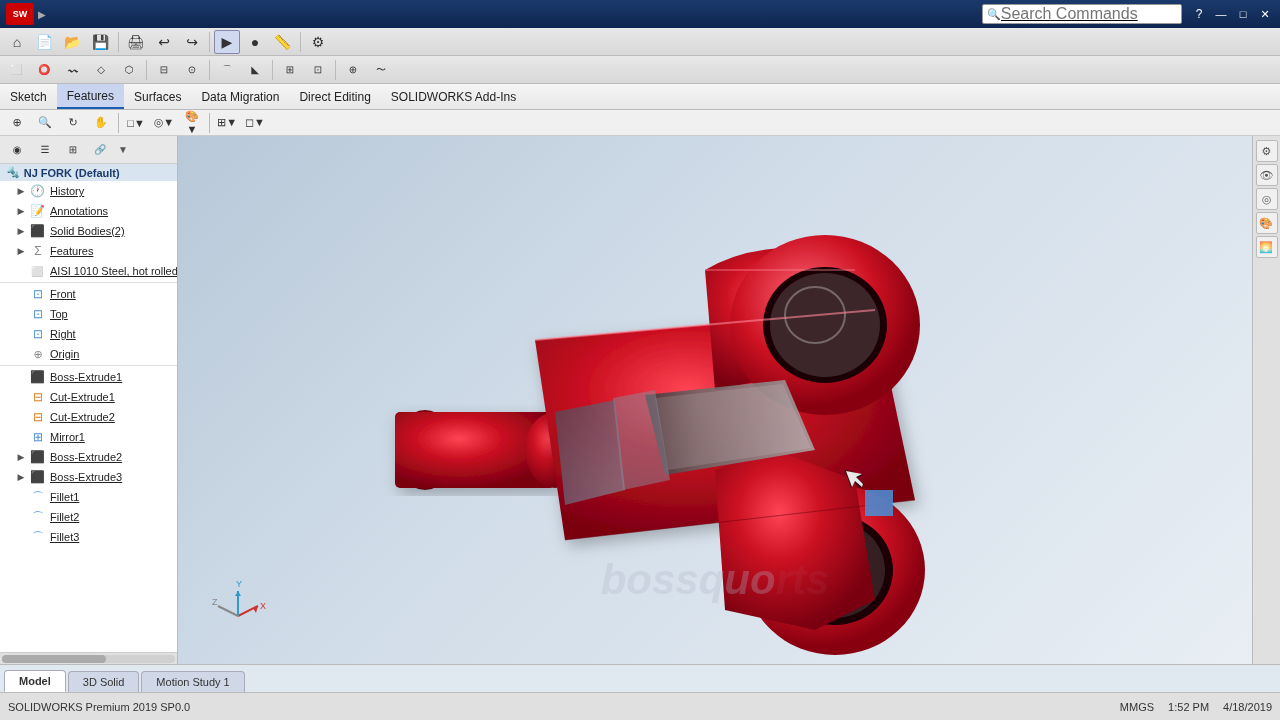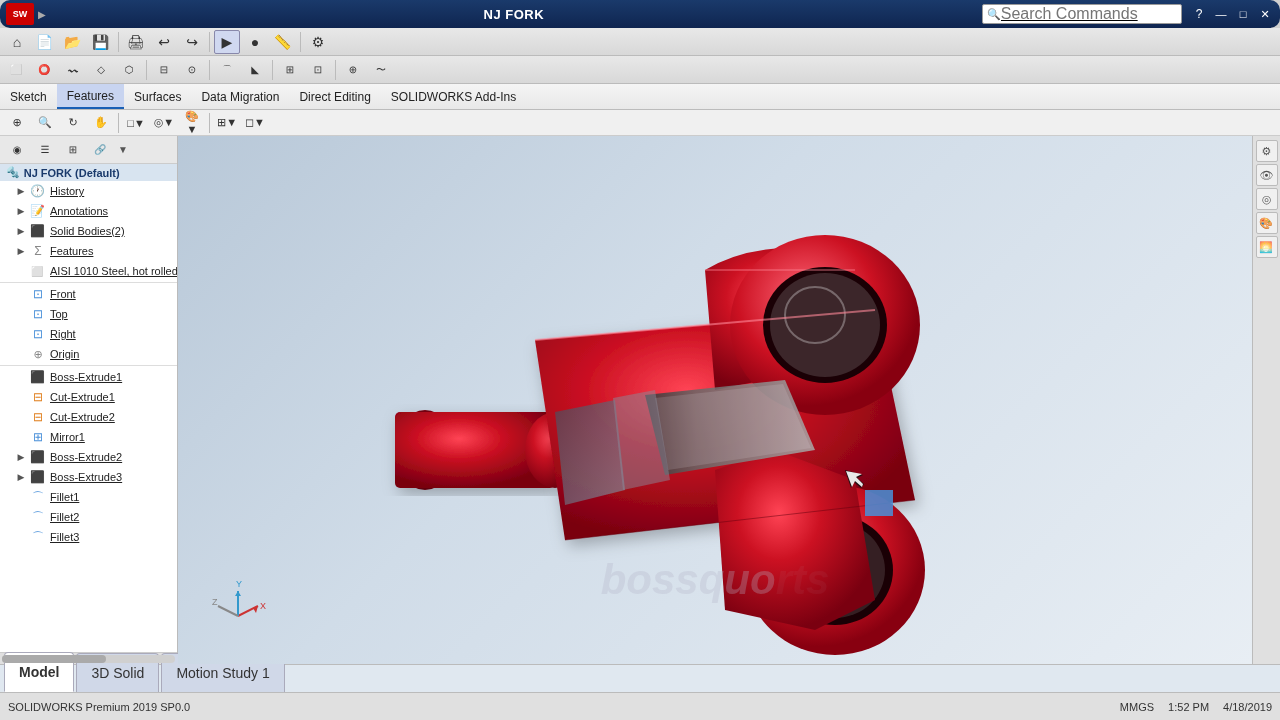--- a/index.html
+++ b/index.html
@@ -7,21 +7,20 @@
 
     
     #title-bar {
       height: 28px;
       background: linear-gradient(to bottom, #1a3a6b, #0f2550);
       display: flex;
       align-items: center;
       justify-content: space-between;
       padding: 0 6px;
       color: white;
-      border-radius: 10px;
     }
     #title-bar .left { display: flex; align-items: center; gap: 4px; }
     #title-bar .title { font-size: 13px; font-weight: 600; flex: 1; text-align: center; color: white; letter-spacing: 0.5px; }
     #title-bar .controls { display: flex; gap: 4px; }
     #title-bar .controls span { width: 18px; height: 16px; display: inline-flex; align-items: center; justify-content: center; font-size: 11px; cursor: pointer; color: white; }
     .sw-logo { width: 28px; height: 22px; background: #c00; display: inline-flex; align-items: center; justify-content: center; color: white; font-size: 9px; font-weight: bold; border-radius: 2px; }
 
     
     #search-bar {
       display: flex; align-items: center;
@@ -176,27 +175,27 @@
     
     #bottom-tabs {
       height: 28px;
       background: #e0e8f0;
       border-top: 1px solid #bbb;
       display: flex;
       align-items: flex-end;
       padding: 0 4px;
     }
     .bottom-tab {
-      padding: 11px 14px;
+      padding: 4px 14px;
       background: #d0d8e8;
       border: 1px solid #aab;
       border-bottom: none;
       border-radius: 4px 4px 0 0;
       cursor: pointer;
-      font-size: 14px;
+      font-size: 11px;
       color: #333;
       margin-right: 2px;
     }
     .bottom-tab.active { background: white; border-bottom: 1px solid white; font-weight: bold; }
 
     
     #status-bar {
       height: 28px;
       background: #e0e0e0;
       border-top: 1px solid #bbb;
@@ -277,21 +276,20 @@
     .tree-divider { height: 1px; background: #ddd; margin: 1px 0; }
   </style>
 </head>
 <body>
 
 <div id="title-bar">
   <div class="left">
     <div class="sw-logo">SW</div>
     <span style="color:#aaa; font-size:10px;">▶</span>
   </div>
-  <span class="title">NJ FORK</span>
   <div style="display:flex; align-items:center; gap:8px;">
     <div id="search-bar">
       <span style="font-size:11px; color:#888;">🔍</span>
       <input type="text" style="background: transparent; font-size: 16px; text-decoration: underline;" placeholder="Search Commands">
     </div>
     <div class="controls">
       <span style="font-size:12px;">?</span>
       <span>—</span>
       <span>□</span>
       <span>✕</span>

